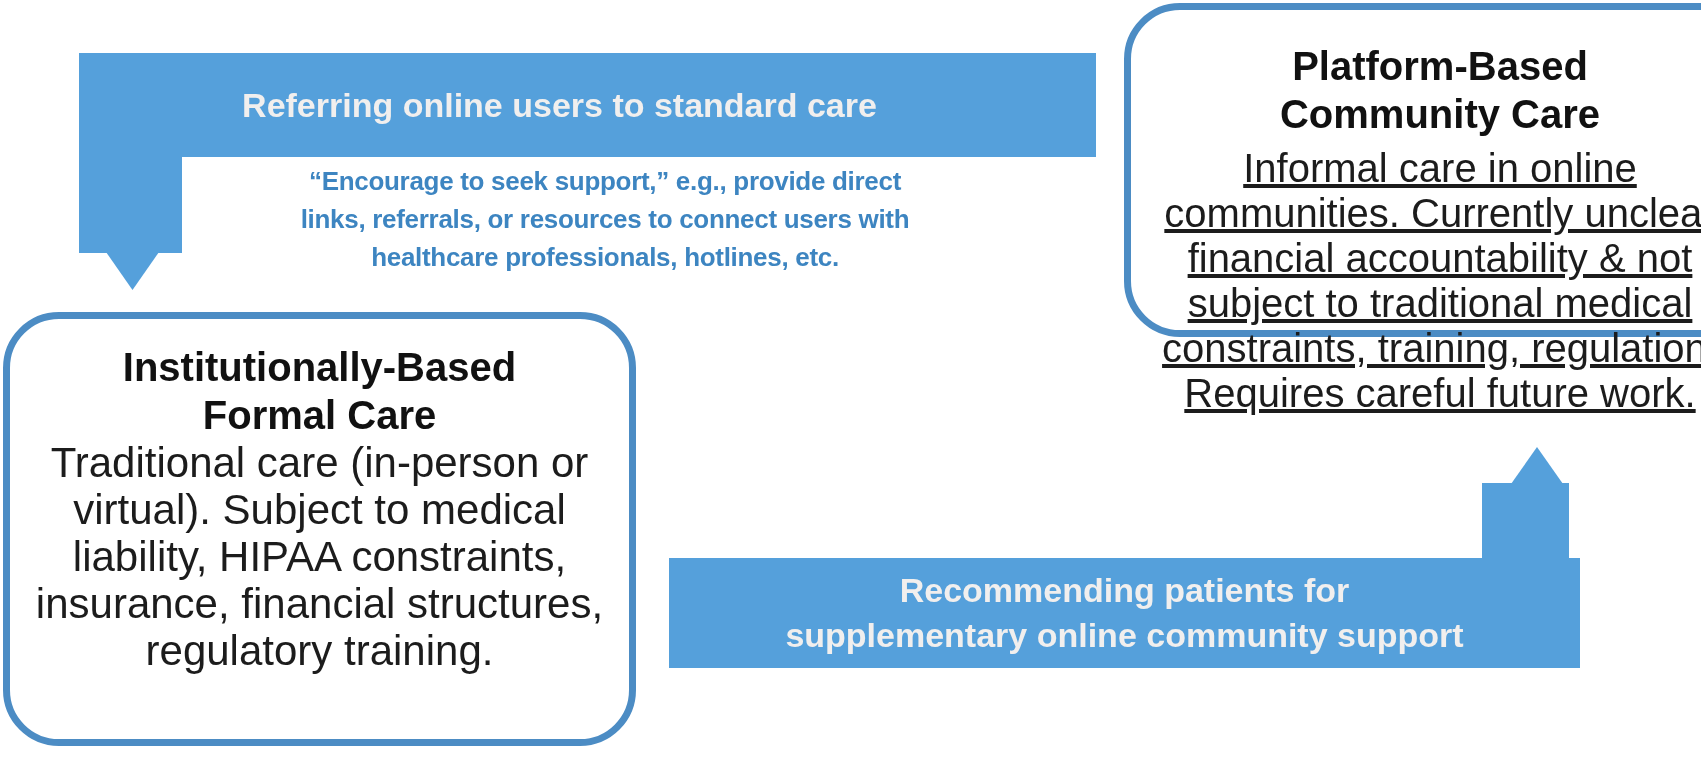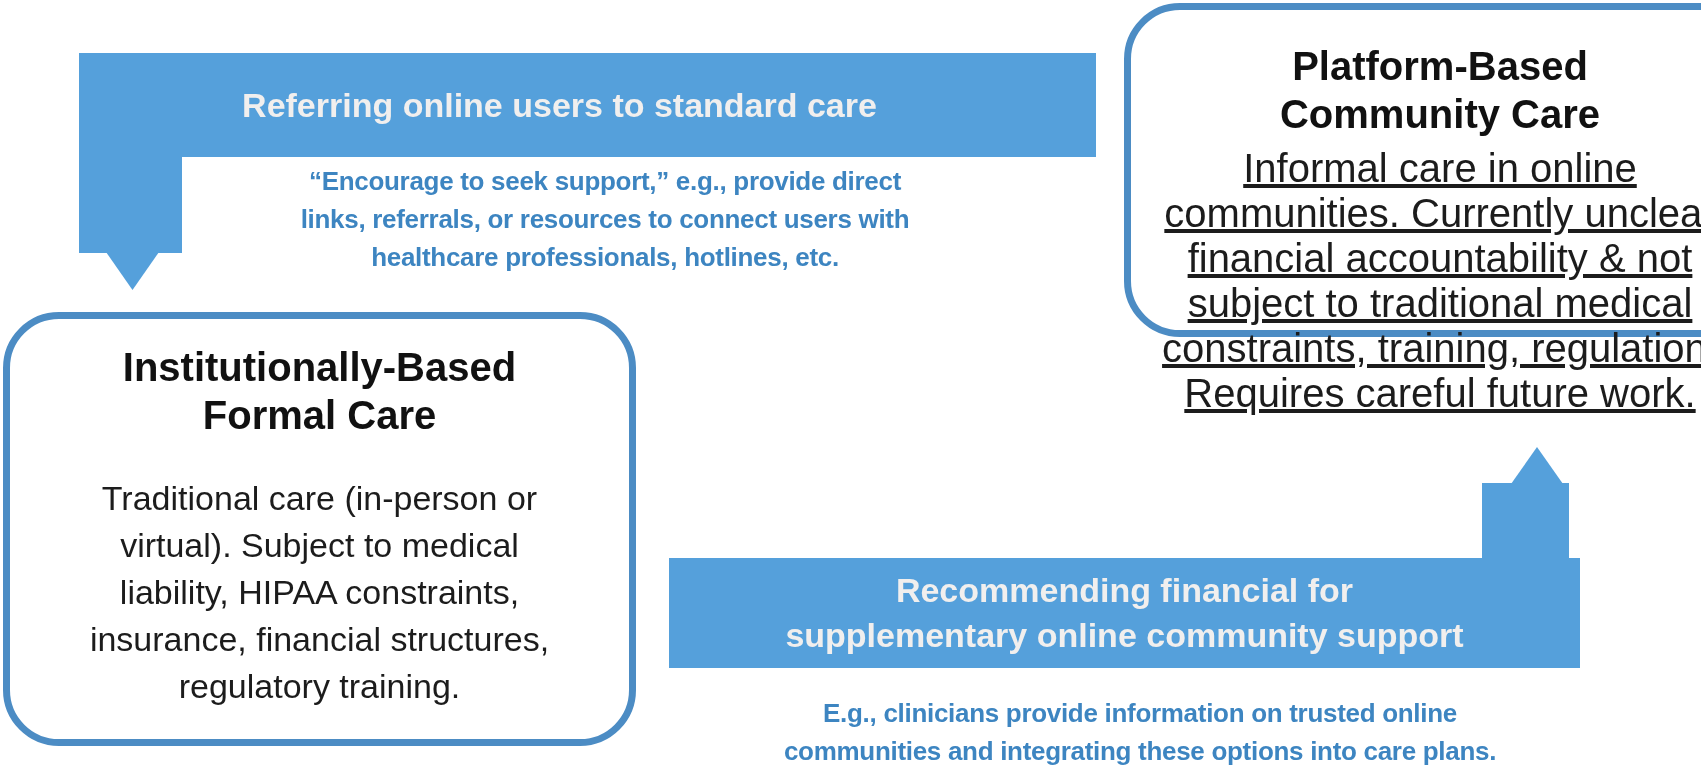--- a/index.html
+++ b/index.html
@@ -75,21 +75,21 @@
     color: var(--title-text-black, #111111);
     font-size: 40px;
     font-weight: bold;
     line-height: 48px;
     white-space: pre-line;
   }
   .box-body {
     color: var(--body-text-black, #1c1c1c);
     white-space: pre-line;
   }
-  .box-left  .box-body { font-size: 34px; line-height: 47px; margin-top: 36px; }
+  .box-left  .box-body { font-size: 42px; line-height: 47px; }
   .box-right .box-body { font-size: 40px; line-height: 45px; margin-top: 8px; text-decoration: underline; }
 </style>
 </head>
 <body>
 
 <div class="canvas">
 
   <div class="shape banner banner-top">
     <div class="banner-label">Referring online users to standard care</div>
   </div>
@@ -114,21 +114,19 @@
 Community Care</div>
     <div class="box-body">Informal care in online
 communities. Currently unclear
 financial accountability &amp; not
 subject to traditional medical
 constraints, training, regulation.
 Requires careful future work.</div>
   </div>
 
   <div class="shape banner banner-bottom">
-    <div class="banner-label">Recommending financial for
+    <div class="banner-label">Recommending patients for
 supplementary online community support</div>
   </div>
   <div class="shape stem-bottom"></div>
   <div class="shape head-up"></div>
-  <div class="desc desc-bottom">E.g., clinicians provide information on trusted online
-communities and integrating these options into care plans.</div>
 
 </div>
 
 </body></html>

